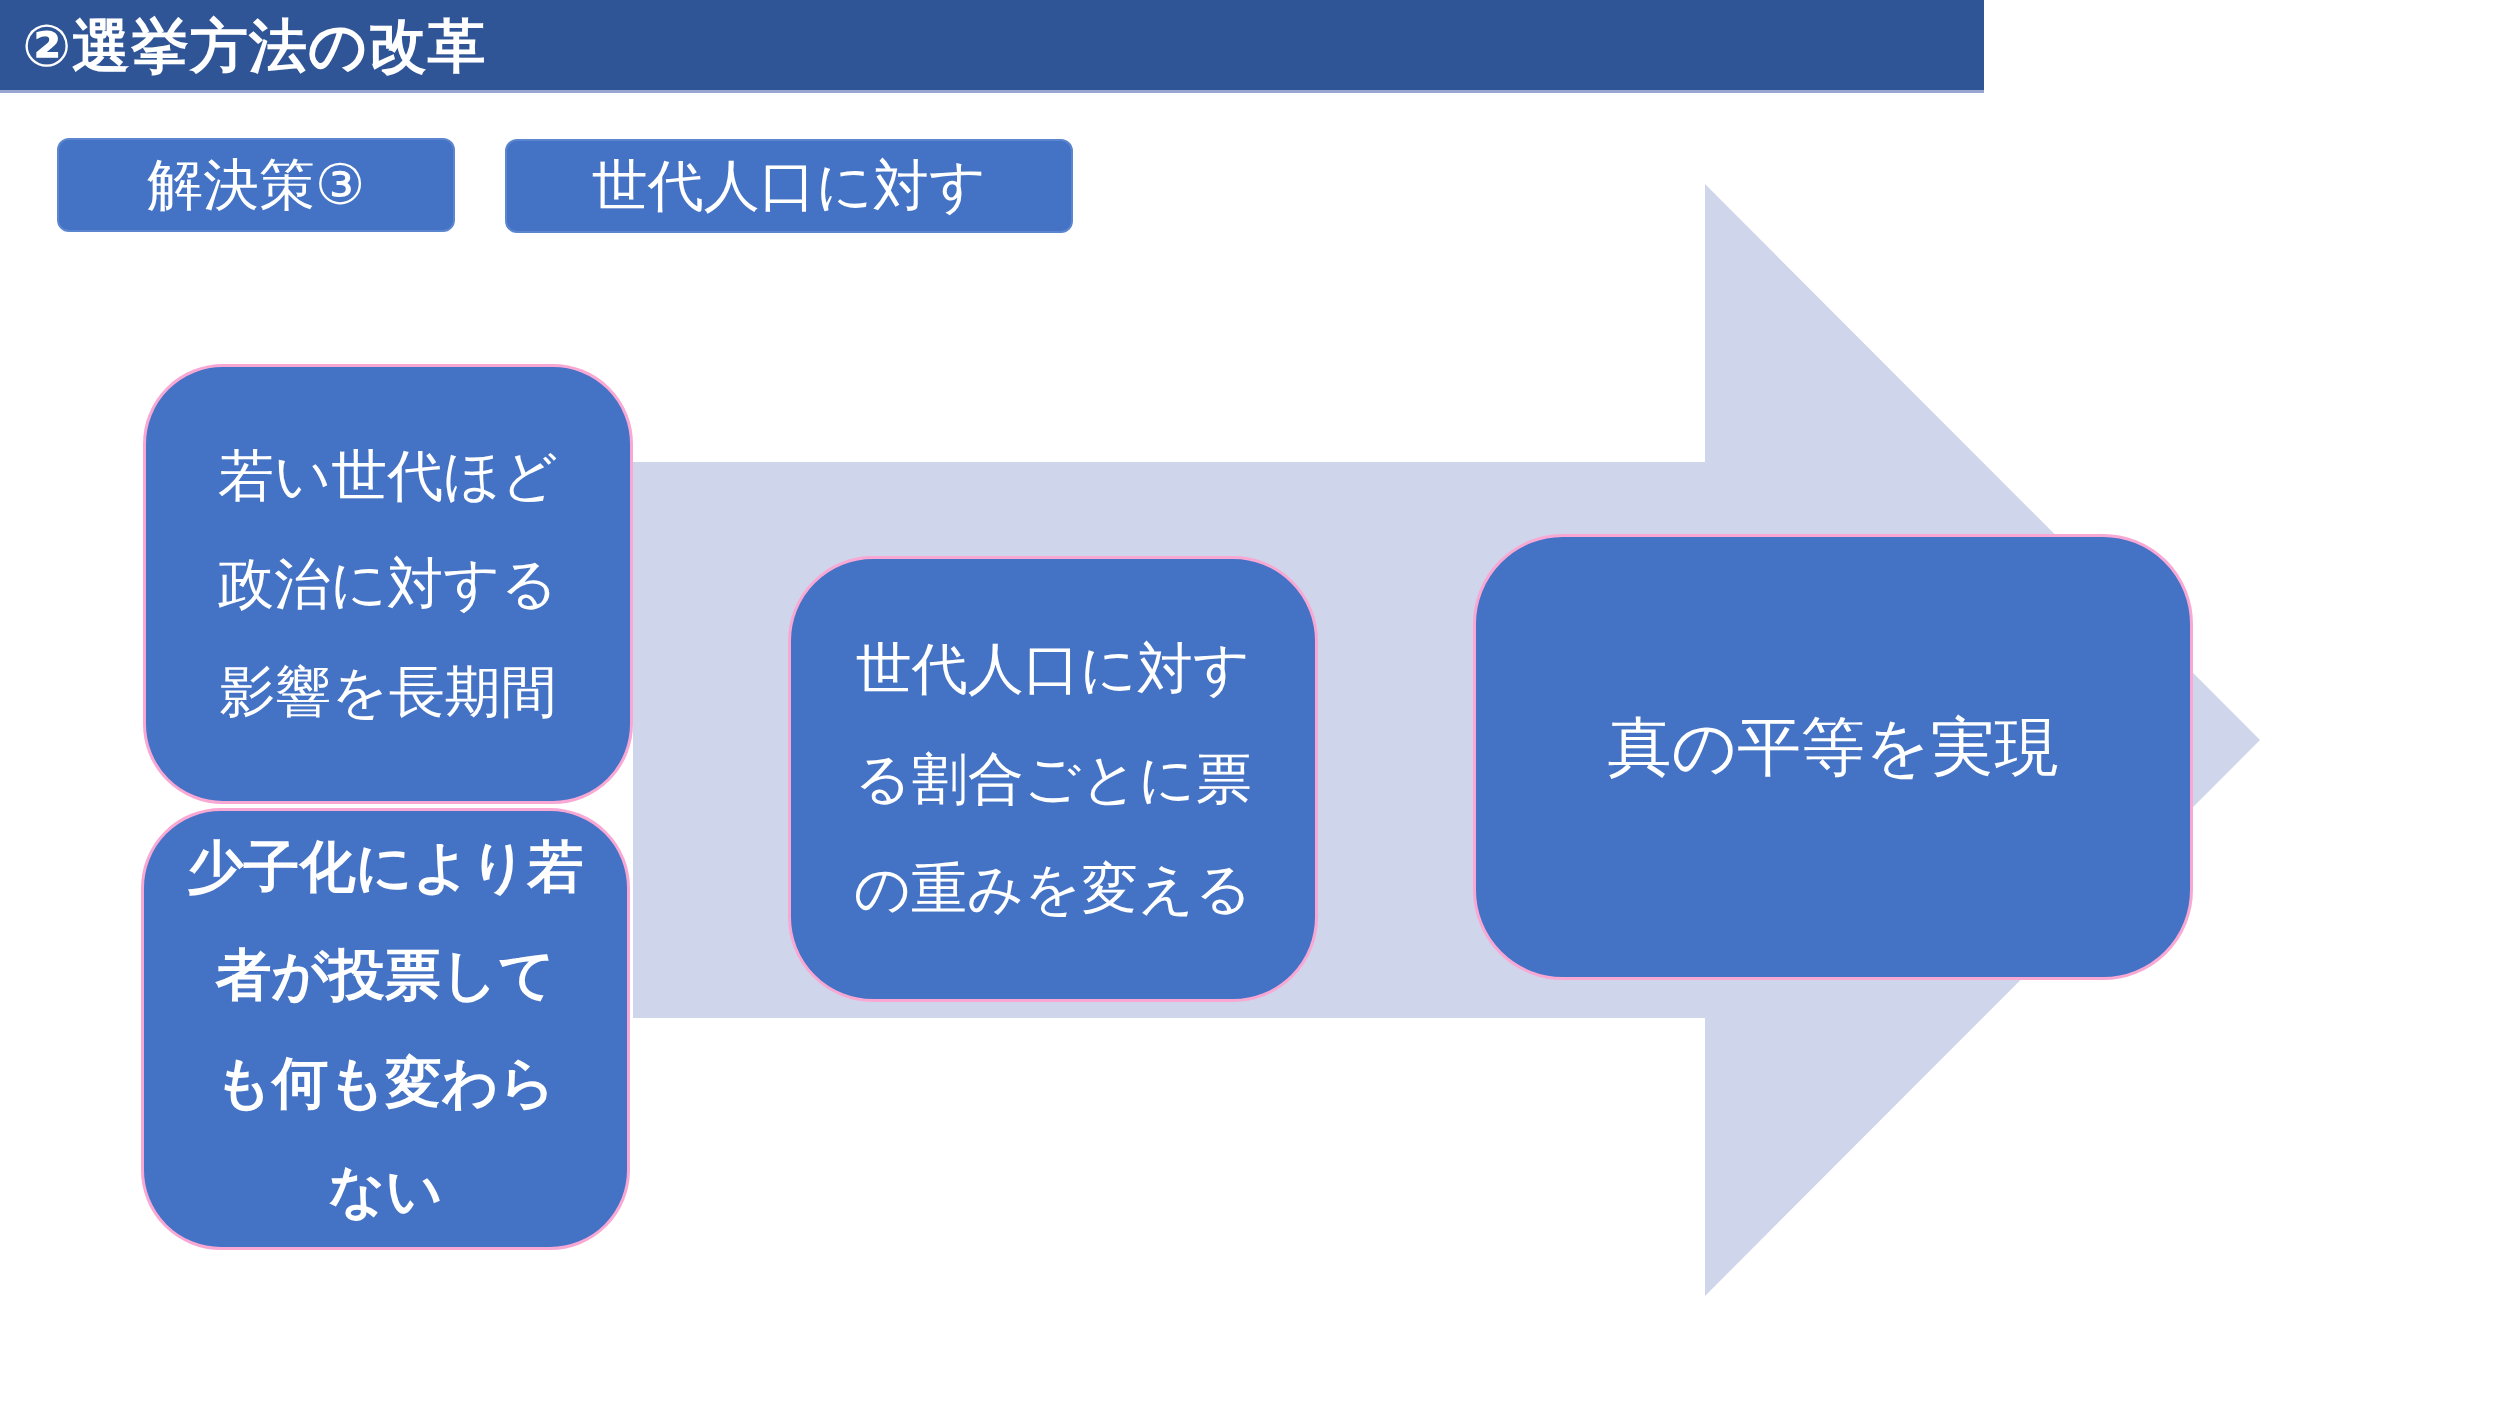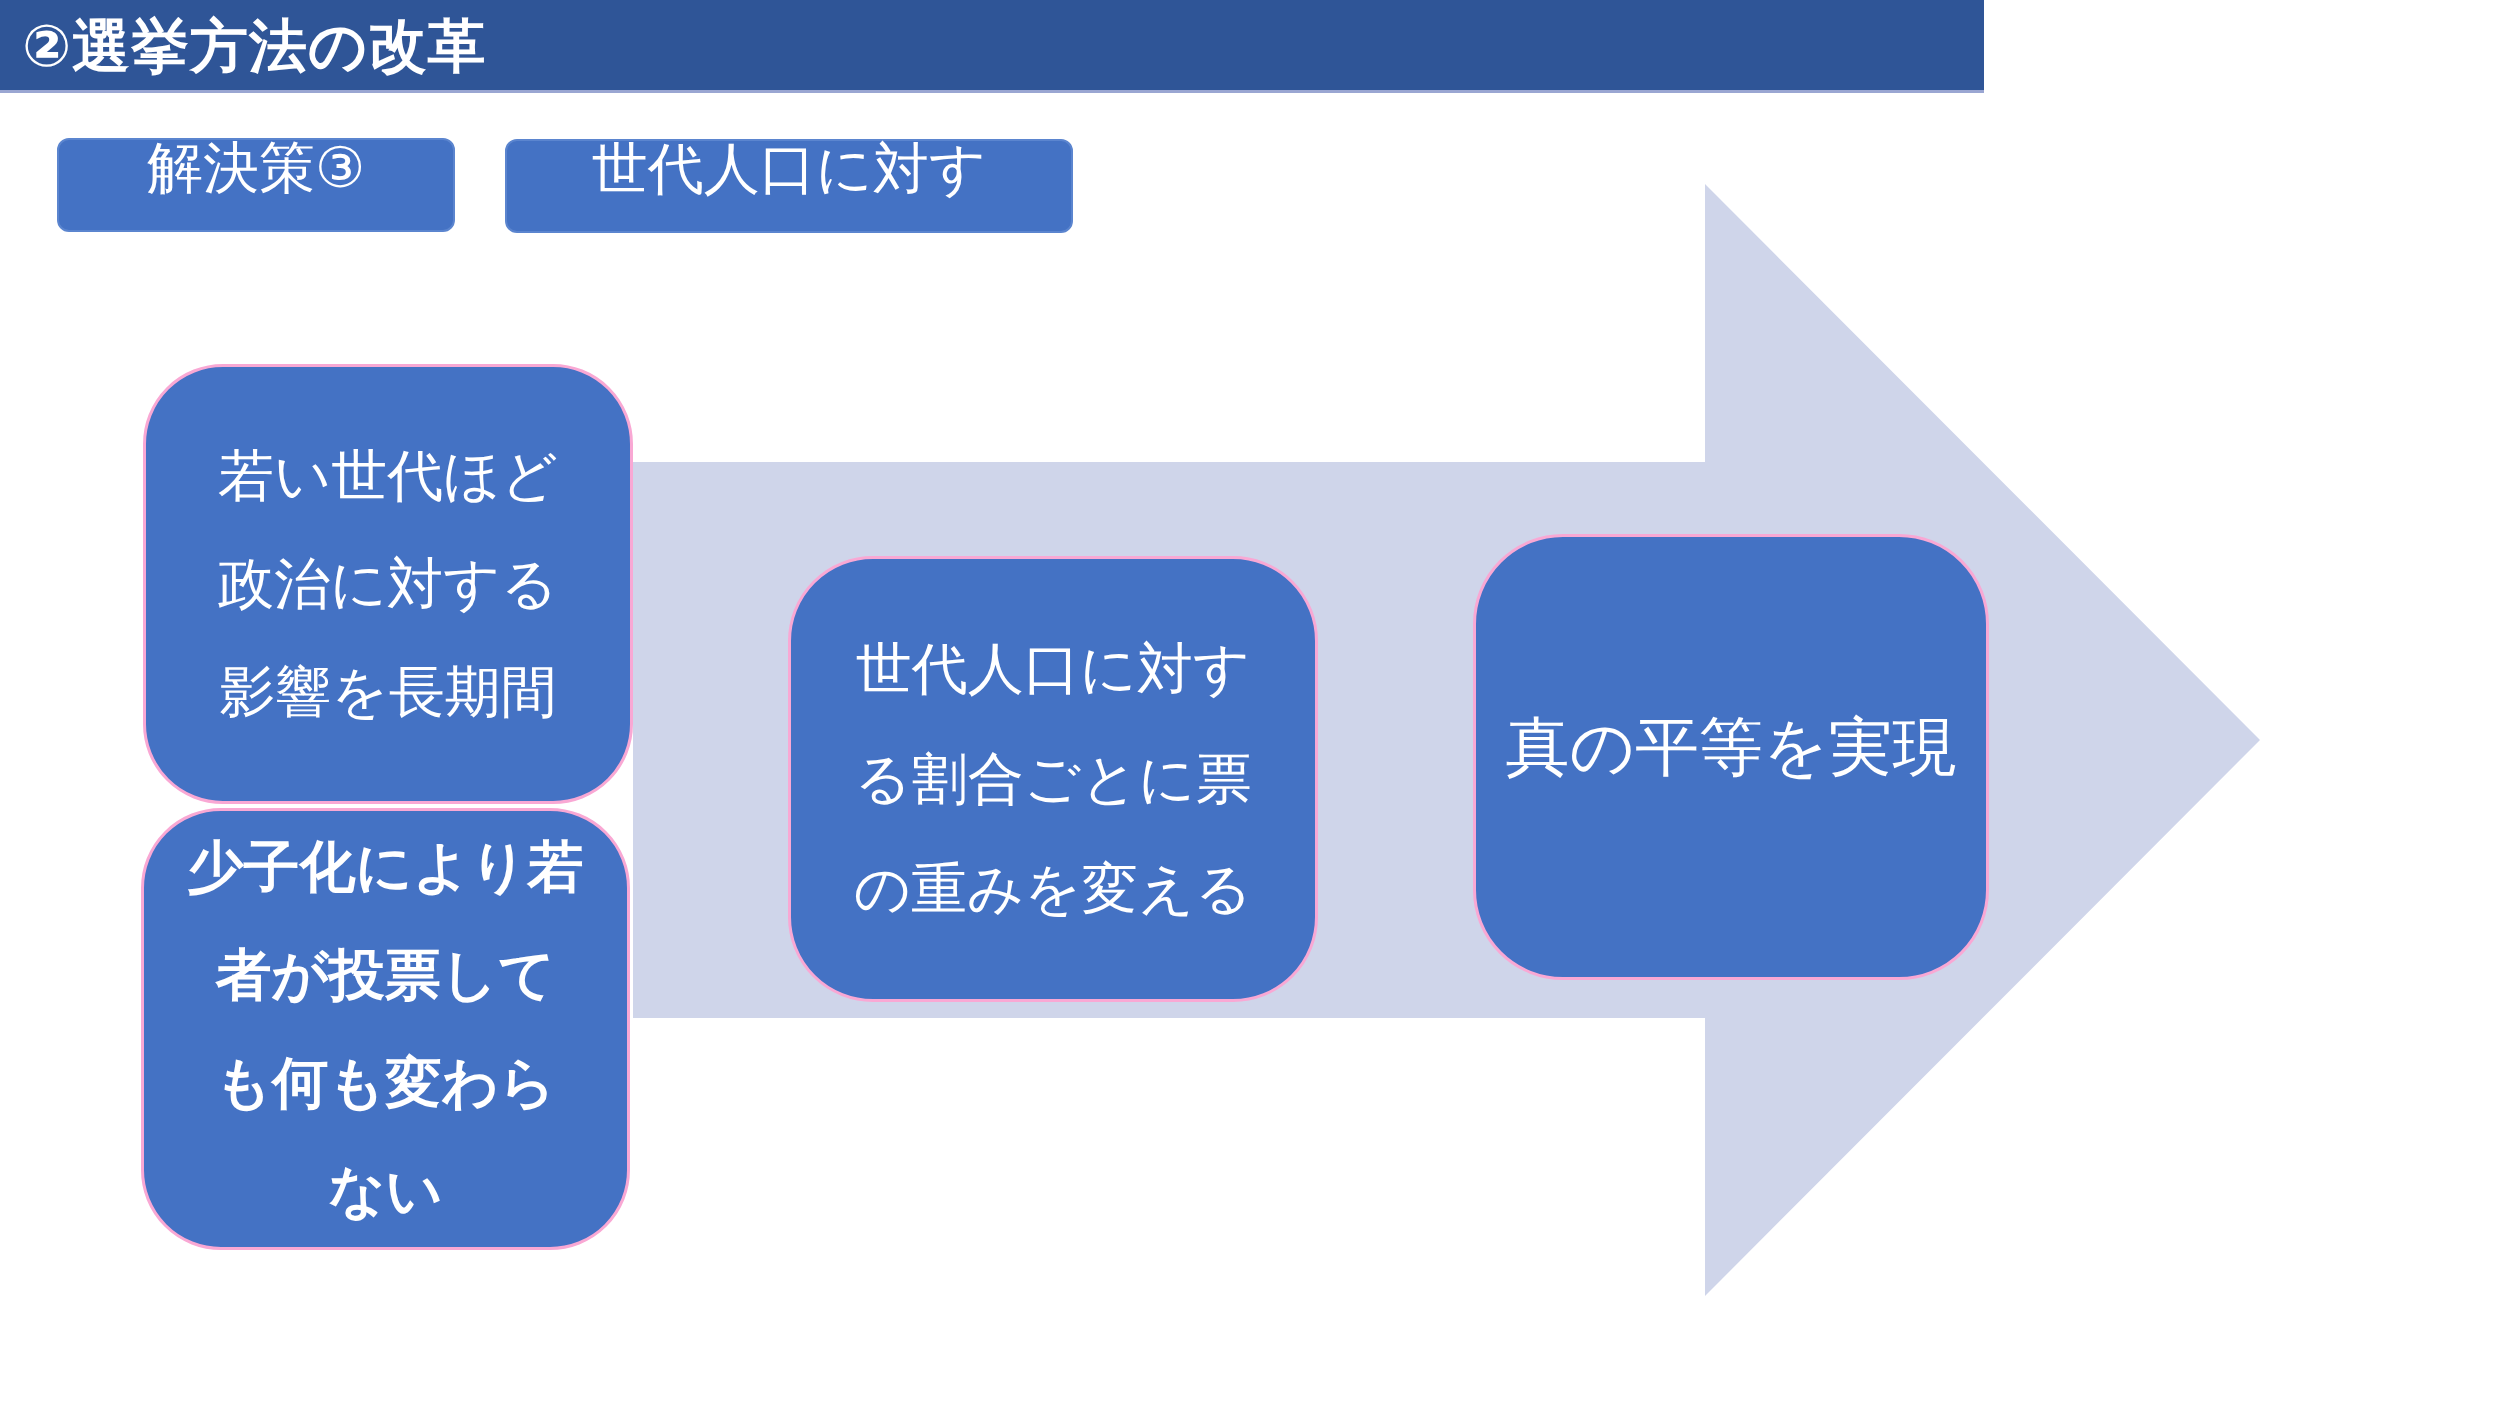--- a/index.html
+++ b/index.html
@@ -12,42 +12,42 @@
       border-bottom: 3px solid #9AA6D2;
     }
     .header-title {
       position: absolute; left: 22px; top: 10px;
       color: #ffffff; font-size: 58px; font-weight: bold; line-height: 72px;
       letter-spacing: 1px; white-space: nowrap;
     }
 
     .label-box {
       position: absolute; background: #4472C4; border-radius: 12px;
-      color: #ffffff; display: flex; justify-content: center;
+      color: #ffffff; display: flex; align-items: center; justify-content: center;
       font-size: 56px; line-height: 1; white-space: nowrap;
       border: 2px solid #5B85CF;
     }
     #label-1 { left: 57px; top: 138px; width: 398px; height: 94px; }
     #label-2 { left: 505px; top: 139px; width: 568px; height: 94px; }
 
     .arrow-svg { position: absolute; left: 0; top: 0; width: 2500px; height: 1406px; }
 
     .step-box {
       position: absolute; background: #4472C4; color: #ffffff;
       border: 3px solid #f9a8d4;
       display: flex; align-items: center; justify-content: center; text-align: center;
       font-size: 56px;
     }
     .step-box .txt { display: block; }
     .step-box .line { display: block; white-space: nowrap; }
 
     #box-1 { left: 143px; top: 364px; width: 490px; height: 440px; border-radius: 80px; line-height: 108px; }
     #box-2 { left: 141px; top: 808px; width: 489px; height: 442px; border-radius: 80px; line-height: 108px; font-weight: bold; }
     #box-3 { left: 788px; top: 534px; width: 530px; height: 446px; border-radius: 85px; line-height: 110px; margin-top: 22px; }
-    #box-4 { left: 1473px; top: 534px; width: 516px; height: 446px; border-radius: 90px; line-height: 110px; }
+    #box-4 { left: 1473px; top: 534px; width: 720px; height: 446px; border-radius: 90px; line-height: 110px; }
     #box-4 .txt { margin-top: -20px; font-size: 64px; }
   </style>
 </head>
 <body>
 
 <div class="header">
   <div class="header-title">②選挙方法の改革</div>
 </div>
 
 <div class="label-box" id="label-1">

